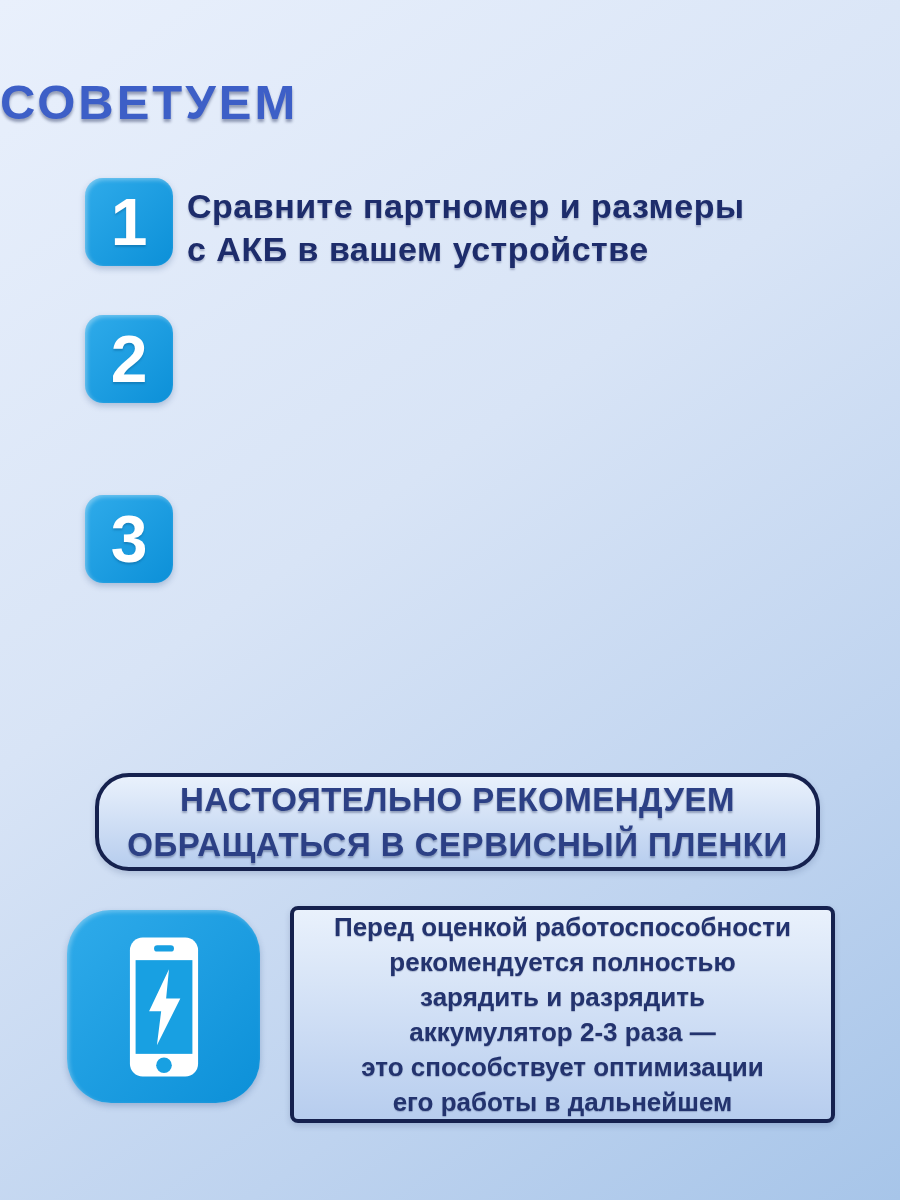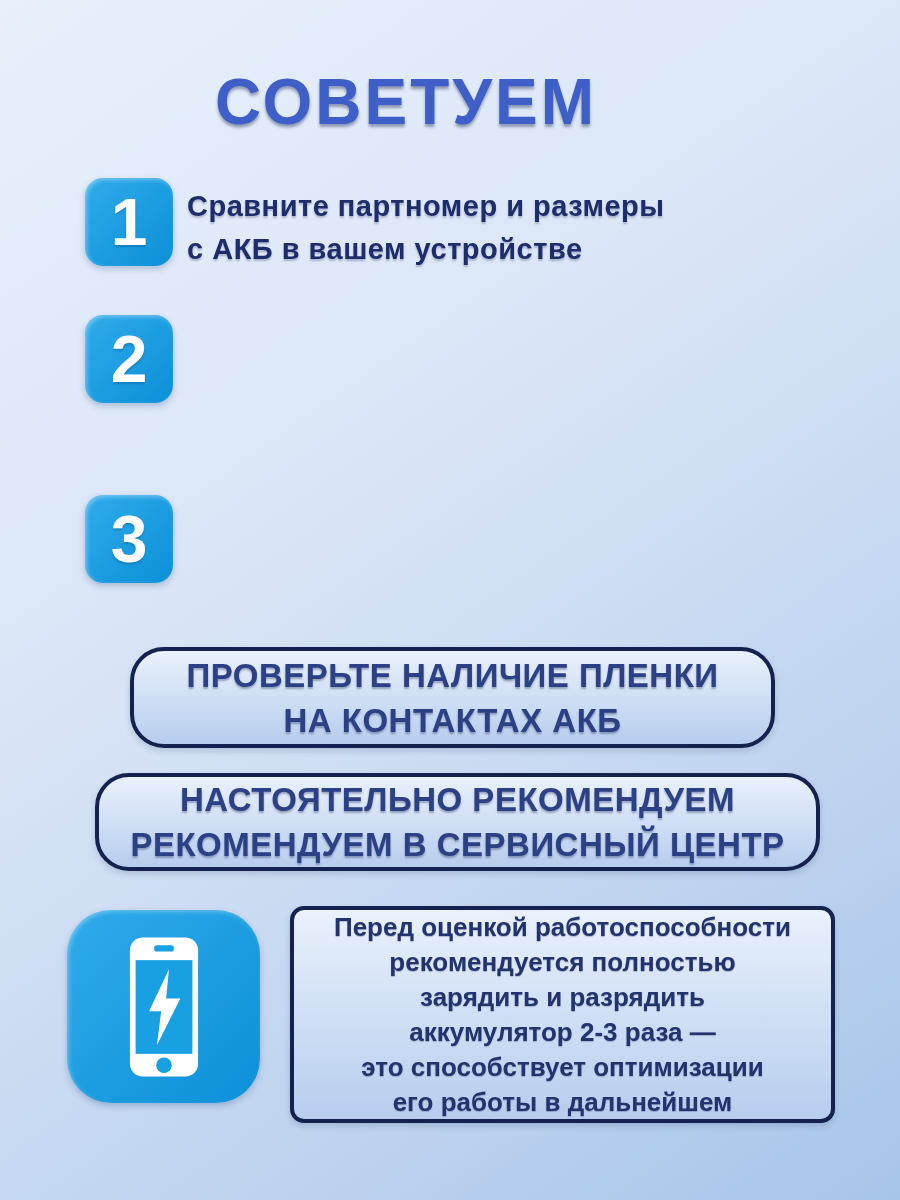--- a/index.html
+++ b/index.html
@@ -15,39 +15,38 @@
     width:900px;height:1200px;
     font-family:"Liberation Sans","DejaVu Sans",sans-serif;
     background:#fff;
   }
   .poster{
     position:relative;width:900px;height:1200px;overflow:hidden;
     background:linear-gradient(145deg,var(--bg_top) 0%,var(--bg_mid) 42%,#bed3ef 75%,var(--bg_bottom) 100%);
   }
   .title{
     position:absolute;top:70px;left:0;width:812px;margin:0;
-    text-align:center;
-    font-size:64px;line-height:64px;font-weight:800;letter-spacing:3px;
+    font-size:49px;line-height:64px;font-weight:800;letter-spacing:3px;
     color:var(--title_blue);
     text-shadow:0 3px 3px rgba(21,33,78,.40);
   }
   .tip-badge{
     position:absolute;left:85px;width:88px;height:88px;border-radius:18px;
     background:linear-gradient(135deg,var(--accent_light),var(--accent_dark));
     box-shadow:inset 2px 2px 4px rgba(255,255,255,.35), 0 3px 6px rgba(20,60,120,.25);
     display:flex;align-items:center;justify-content:center;
   }
   .tip-badge span{
     color:var(--white);font-size:66px;font-weight:800;line-height:1;
     text-shadow:0 2px 2px rgba(10,80,130,.35);
   }
   .b1{top:178px}.b2{top:315px}.b3{top:495px}
   .tip-text{
     position:absolute;left:187px;width:680px;
-    font-size:29px;line-height:43px;font-weight:700;letter-spacing:.5px;
+    font-size:34px;line-height:43px;font-weight:700;letter-spacing:.5px;
     color:var(--text_navy);
     text-shadow:0 2px 2px rgba(28,40,90,.28);
     white-space:pre-line;
   }
   .t1{top:185px}.t2{top:300px}.t3{top:488px}
   .callout{
     position:absolute;
     border:4px solid var(--box_border);border-radius:34px;
     background:linear-gradient(180deg,var(--box_fill_top) 0%,var(--box_fill_bottom) 100%);
     box-shadow:0 3px 6px rgba(30,50,100,.18);
@@ -63,21 +62,21 @@
     white-space:pre-line;
   }
   .icon-tile{
     position:absolute;left:67px;top:910px;width:193px;height:193px;border-radius:44px;
     background:linear-gradient(135deg,var(--accent_light),var(--accent_dark));
     box-shadow:inset 2px 2px 4px rgba(255,255,255,.3), 0 3px 6px rgba(20,60,120,.25);
     display:flex;align-items:center;justify-content:center;
   }
   .note-box{
     position:absolute;left:290px;top:906px;width:537px;height:209px;
-    border:4px solid var(--box_border);border-radius:14px;
+    border:4px solid var(--box_border);border-radius:8px;
     background:linear-gradient(180deg,var(--box_fill_top) 0%,var(--box_fill_bottom) 100%);
     box-shadow:0 3px 6px rgba(30,50,100,.18);
     display:flex;align-items:center;justify-content:center;
   }
   .note-text{
     width:100%;text-align:center;
     font-size:26px;line-height:35px;font-weight:700;
     color:var(--note_text);
     text-shadow:0 1px 1px rgba(21,33,78,.25);
     white-space:pre-line;
@@ -97,28 +96,24 @@
 с АКБ в вашем устройстве</div>
 
   <div class="tip-badge b2">
     <span>2</span>
   </div>
 
   <div class="tip-badge b3">
     <span>3</span>
   </div>
 
-  <div class="callout c1">
-    <div class="callout-text">ПРОВЕРЬТЕ НАЛИЧИЕ ПЛЕНКИ
-НА КОНТАКТАХ АКБ</div>
-  </div>
 
   <div class="callout c2">
     <div class="callout-text">НАСТОЯТЕЛЬНО РЕКОМЕНДУЕМ
-РЕКОМЕНДУЕМ В СЕРВИСНЫЙ ЦЕНТР</div>
+ОБРАЩАТЬСЯ В СЕРВИСНЫЙ ПЛЕНКИ</div>
   </div>
 
   <div class="icon-tile">
     <svg width="72" height="142" viewBox="0 0 100 200" aria-hidden="true">
       <rect x="2" y="2" width="96" height="196" rx="18" fill="#ffffff"></rect>
       <rect x="36" y="13" width="28" height="9" rx="4.5" fill="#18a0e2"></rect>
       <rect x="10" y="34" width="80" height="132" fill="#18a0e2"></rect>
       <circle cx="50" cy="182" r="11" fill="#18a0e2"></circle>
       <polygon points="57,47 29,106 46,106 40,154 73,88 53,88" fill="#ffffff"></polygon>
     </svg>

